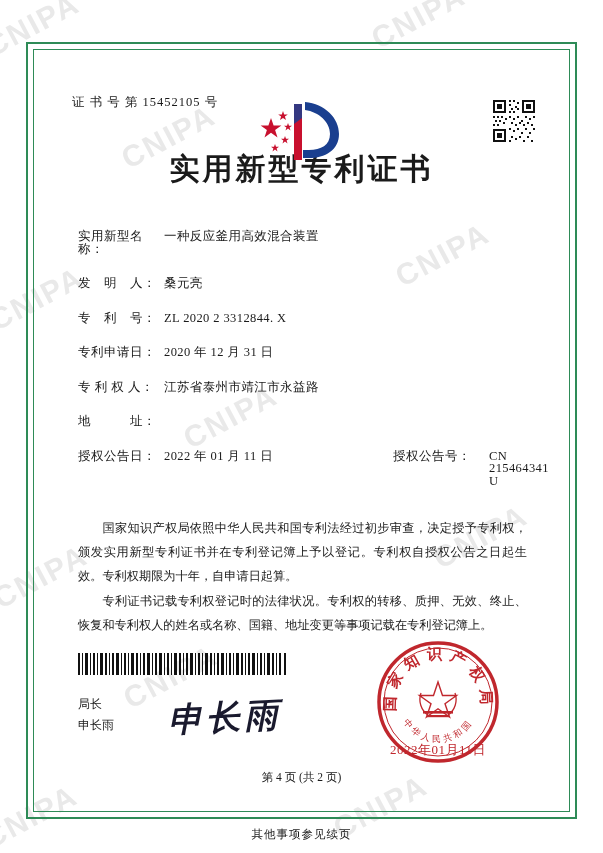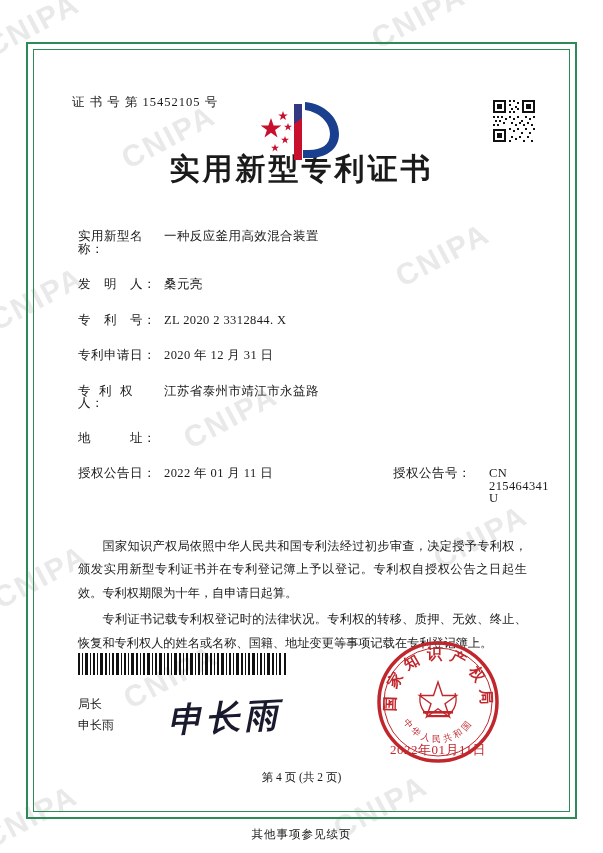--- a/index.html
+++ b/index.html
@@ -110,21 +110,20 @@
   }
   .field-row {
     display: flex;
     align-items: baseline;
     margin-bottom: 22px;
   }
   .field-label {
     width: 86px;
     flex: 0 0 86px;
     letter-spacing: 0.5px;
-    font-family: Liberation Mono, monospace;
   }
   .field-value {
     flex: 1;
     letter-spacing: 0.4px;
   }
   .field-row.dual .field-value {
     flex: 0 0 200px;
   }
   .field-label2 {
     width: 96px;

